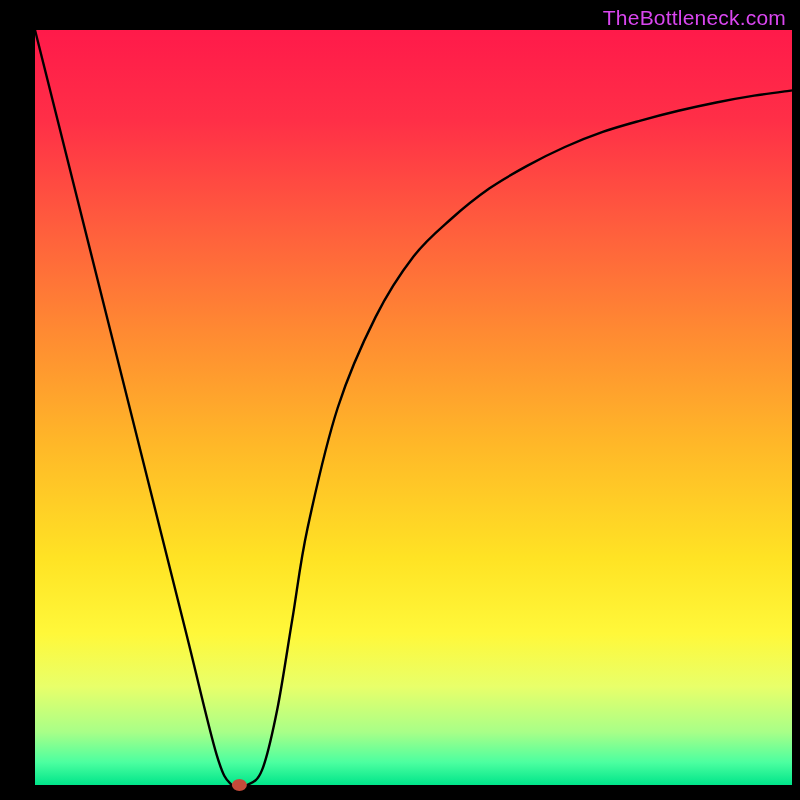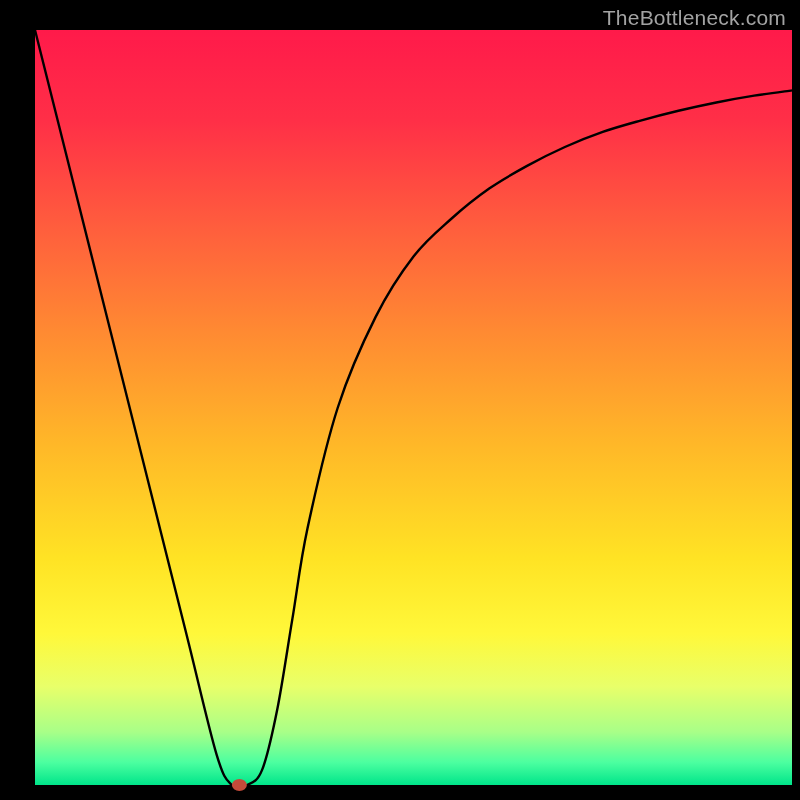--- a/index.html
+++ b/index.html
@@ -13,21 +13,21 @@
   }
   .container {
     position: relative;
     width: 800px;
     height: 800px;
   }
   .watermark {
     position: absolute;
     top: 6px;
     right: 14px;
-    color: #a3a3a3;
+    color: #d946ef;
     font-size: 21px;
     font-weight: 500;
     z-index: 5;
     letter-spacing: 0.2px;
   }
   svg {
     display: block;
   }
 </style>
 </head>

